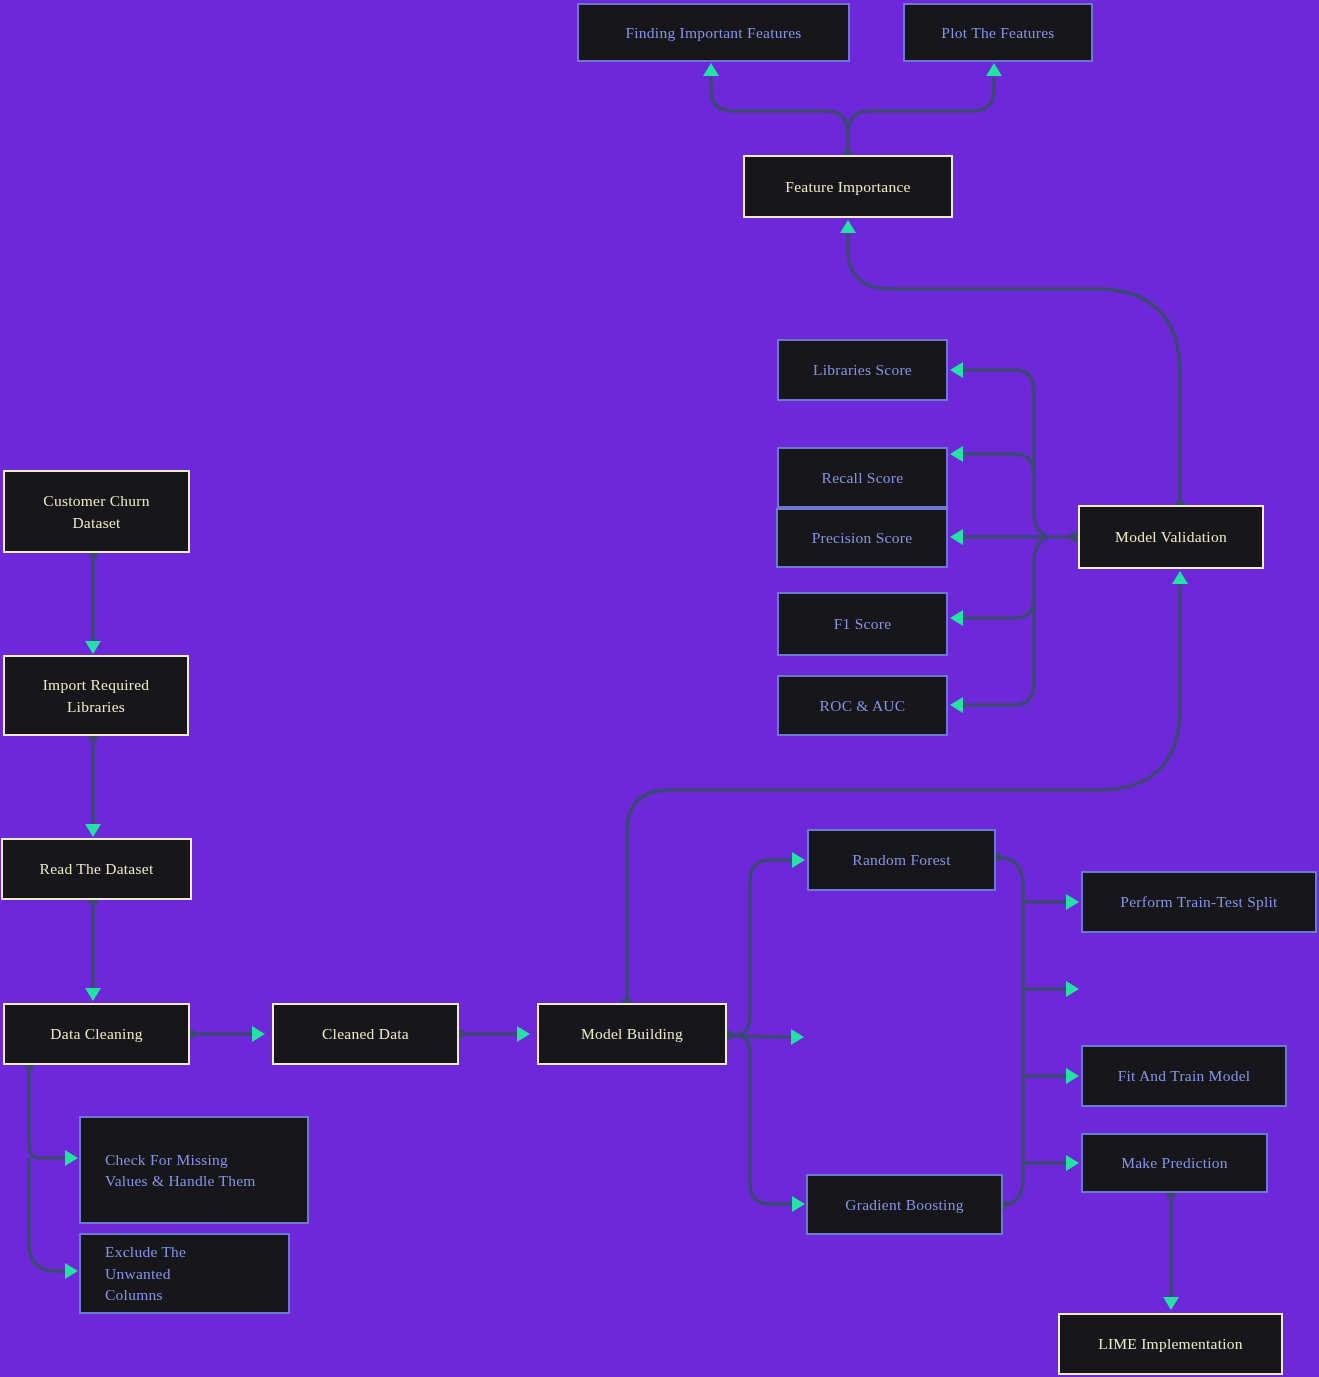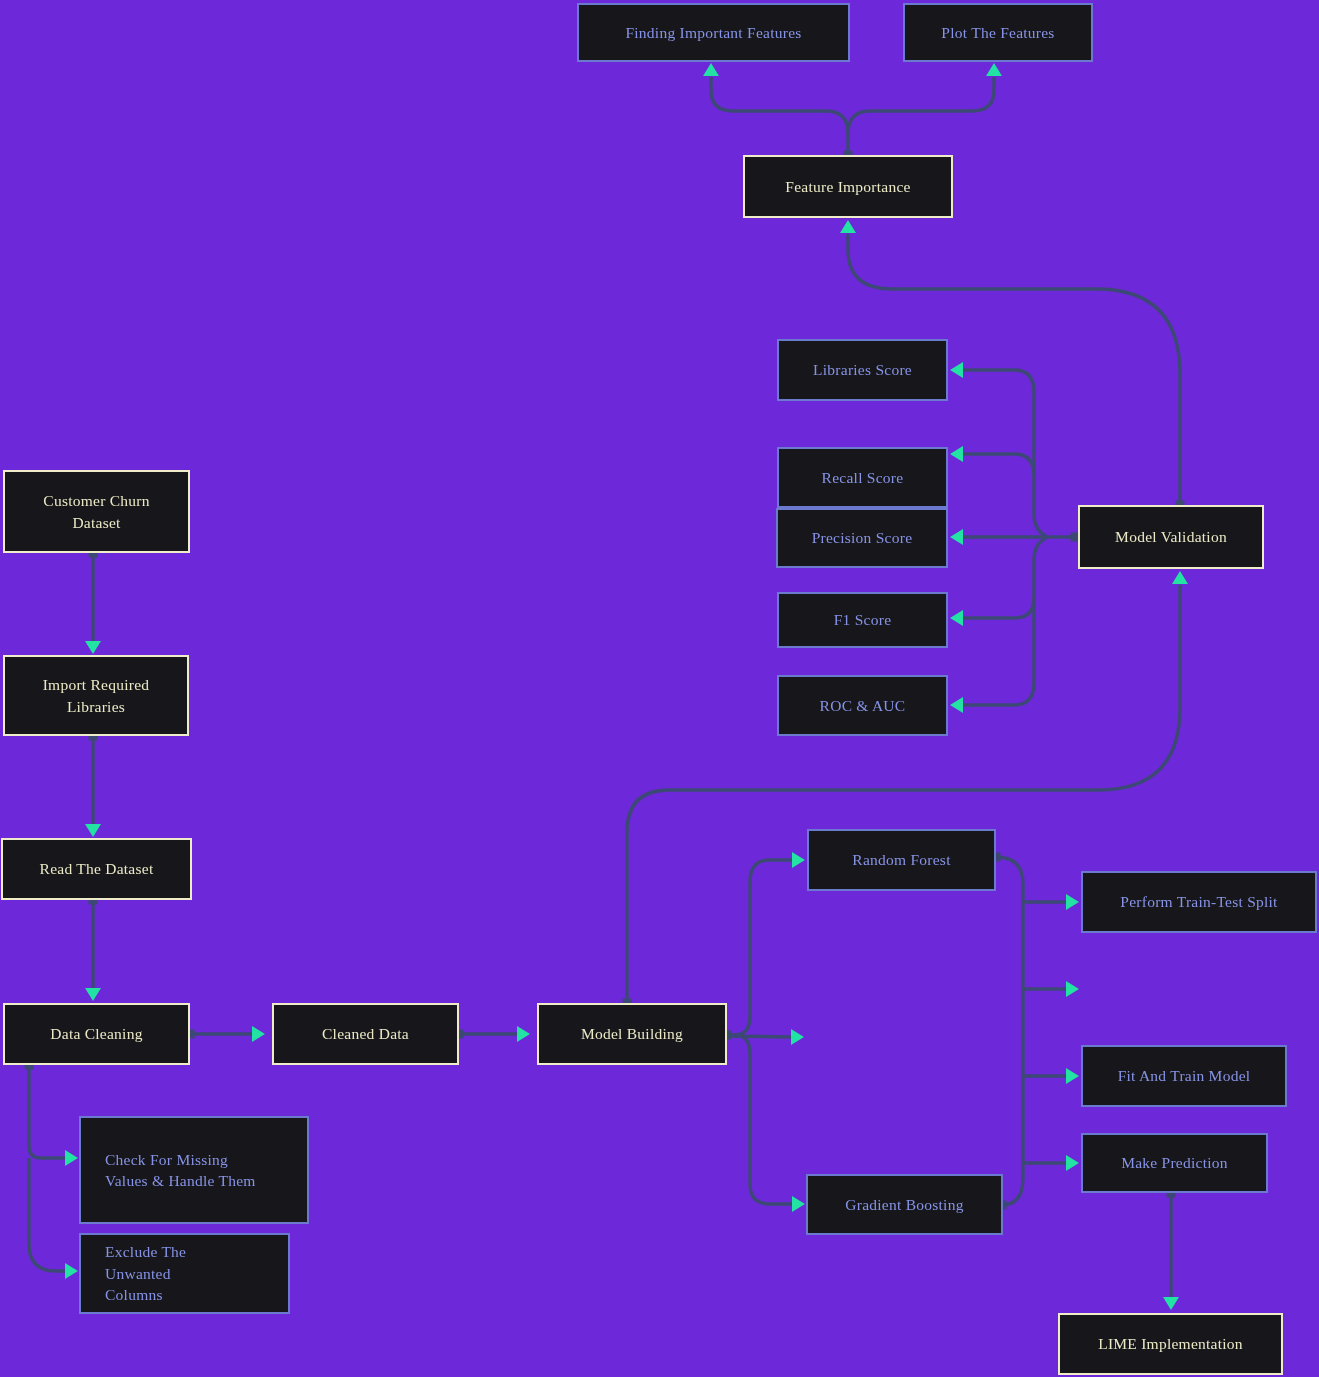--- a/index.html
+++ b/index.html
@@ -183,21 +183,21 @@
   </div>
 
   <div class="node blue" style="left:777px;top:423px;width:171px;height:61px;margin-top:24px;">
     <span>Recall Score</span>
   </div>
 
   <div class="node blue" style="left:776px;top:508px;width:172px;height:60px;">
     <span>Precision Score</span>
   </div>
 
-  <div class="node blue" style="left:777px;top:592px;width:171px;height:56px;">
+  <div class="node blue" style="left:777px;top:592px;width:171px;height:64px;">
     <span>F1 Score</span>
   </div>
 
   <div class="node blue" style="left:777px;top:675px;width:171px;height:61px;">
     <span>ROC &amp; AUC</span>
   </div>
 
   <div class="node cream" style="left:1078px;top:505px;width:186px;height:64px;">
     <span>Model Validation</span>
   </div>

